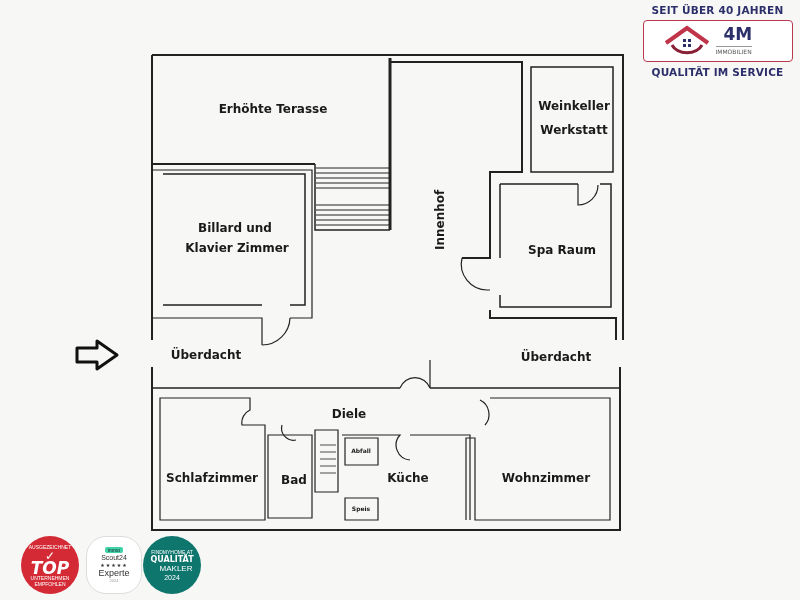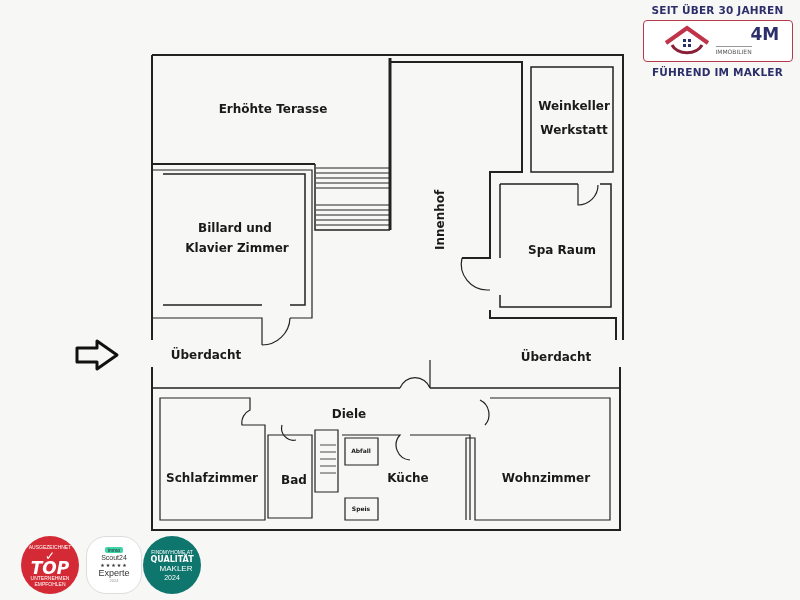--- a/index.html
+++ b/index.html
@@ -4,21 +4,21 @@
 <style>
   html,body{margin:0;padding:0;}
   body{width:800px;height:600px;background:#f7f7f5;position:relative;overflow:hidden;font-family:"Liberation Sans",sans-serif;}
   .plan{position:absolute;left:0;top:0;width:800px;height:600px;}
   .lbl{font-family:"DejaVu Sans",sans-serif;font-weight:bold;fill:#1a1a1a;font-size:12px;}
   .lbl-s{font-family:"DejaVu Sans",sans-serif;font-weight:bold;fill:#1a1a1a;font-size:6px;}
   .brand{position:absolute;left:640px;top:4px;width:155px;text-align:center;}
   .brand .top,.brand .bot{font-family:"DejaVu Sans",sans-serif;font-weight:bold;color:#2d2f6b;font-size:10.5px;letter-spacing:0.2px;}
   .brand .box{margin:4px auto 4px;width:148px;height:40px;border:1.5px solid #b73a4c;border-radius:4px;background:#fff;position:relative;}
   .brand .house{position:absolute;left:18px;top:4px;}
-  .brand .name{position:absolute;left:80px;top:3px;font-family:"DejaVu Sans",sans-serif;font-weight:bold;color:#2d2f6b;font-size:17px;margin-left:27px;}
+  .brand .name{position:absolute;left:80px;top:3px;font-family:"DejaVu Sans",sans-serif;font-weight:bold;color:#2d2f6b;font-size:17px;}
   .brand .sub{position:absolute;left:72px;top:25px;font-family:"DejaVu Sans",sans-serif;color:#555;font-size:6px;border-top:1px solid #999;padding-top:1px;}
   .badge{position:absolute;top:536px;width:58px;height:58px;border-radius:50%;display:flex;flex-direction:column;align-items:center;justify-content:center;text-align:center;}
   .b1{left:21px;background:#d42a35;color:#fff;}
   .b2{left:86px;background:#fff;color:#333;border:1px solid #ddd;width:54px;height:56px;border-radius:20px;}
   .b3{left:143px;background:#0f766e;color:#fff;}
   .b1 .big{font-family:"DejaVu Sans",sans-serif;font-weight:bold;font-size:17px;line-height:13px;font-style:italic;}
   .b1 .sm,.b3 .sm{font-size:5px;line-height:6px;}
   .b1 .chk{font-size:12px;line-height:12px;}
   .b2 .is{background:#3fd3a8;color:#223;font-size:5px;padding:0 3px;border-radius:2px;}
   .b2 .sc{font-size:7px;line-height:9px;}
@@ -105,34 +105,34 @@
   <text class="lbl" x="349" y="418" text-anchor="middle">Diele</text>
   <text class="lbl" x="212" y="482" text-anchor="middle">Schlafzimmer</text>
   <text class="lbl" x="294" y="484" text-anchor="middle">Bad</text>
   <text class="lbl" x="408" y="482" text-anchor="middle">Küche</text>
   <text class="lbl" x="546" y="482" text-anchor="middle">Wohnzimmer</text>
   <text class="lbl-s" x="361" y="453" text-anchor="middle">Abfall</text>
   <text class="lbl-s" x="361" y="511" text-anchor="middle">Speis</text>
 </svg>
 
 <div class="brand">
-  <div class="top">SEIT ÜBER 30 JAHREN</div>
+  <div class="top">SEIT ÜBER 40 JAHREN</div>
   <div class="box">
     <svg class="house" width="50" height="34" viewBox="0 0 50 34">
       <path d="M4 18 L25 3 L46 18" stroke="#c0344a" stroke-width="4" fill="none"></path>
       <path d="M10 20 A16 12 0 0 0 40 20" stroke="#8a2038" stroke-width="3" fill="none"></path>
       <rect x="21" y="14" width="3" height="3" fill="#2d2f6b"></rect>
         <rect x="26" y="14" width="3" height="3" fill="#2d2f6b"></rect>
       <rect x="21" y="19" width="3" height="3" fill="#2d2f6b"></rect>
         <rect x="26" y="19" width="3" height="3" fill="#2d2f6b"></rect>
     </svg>
     <div class="name">4M</div>
     <div class="sub">IMMOBILIEN</div>
   </div>
-  <div class="bot">FÜHREND IM MAKLER</div>
+  <div class="bot">QUALITÄT IM SERVICE</div>
 </div>
 
 <div class="badge b1">
   <div class="sm">AUSGEZEICHNET</div>
   <div class="chk">✓</div>
   <div class="big">TOP</div>
   <div class="sm">UNTERNEHMEN</div>
   <div class="sm">EMPFOHLEN</div>
 </div>
 <div class="badge b2">

